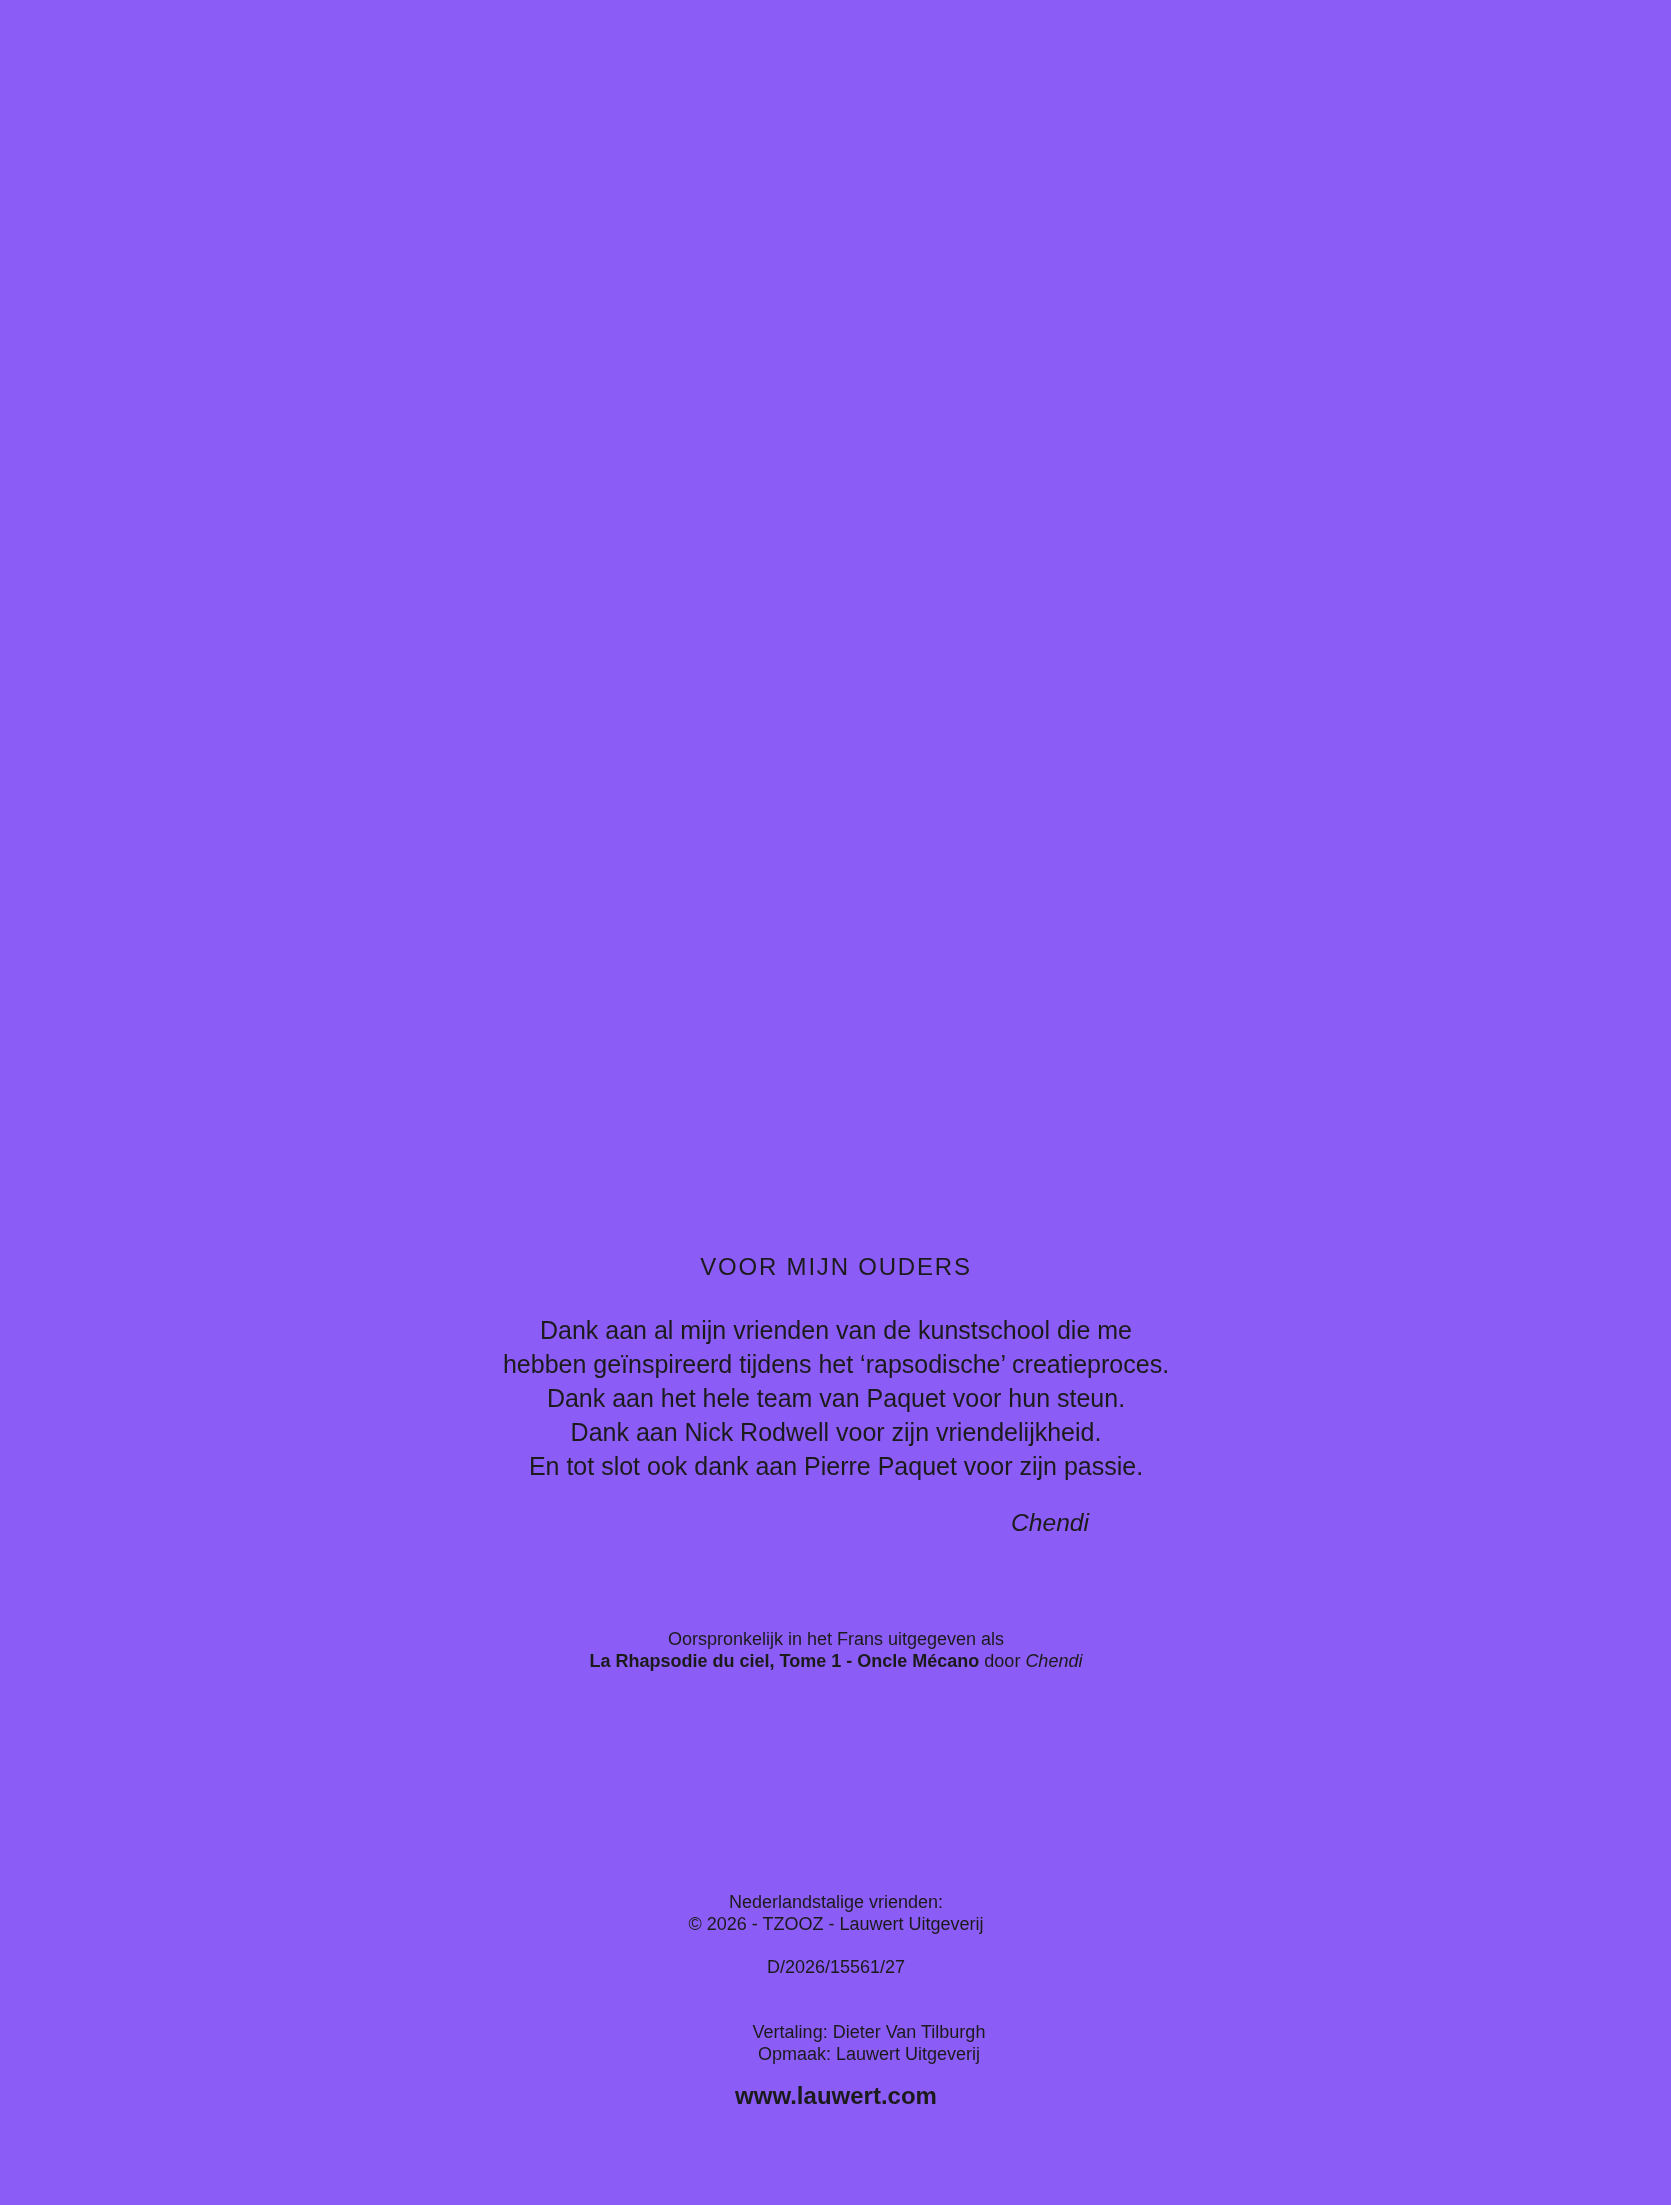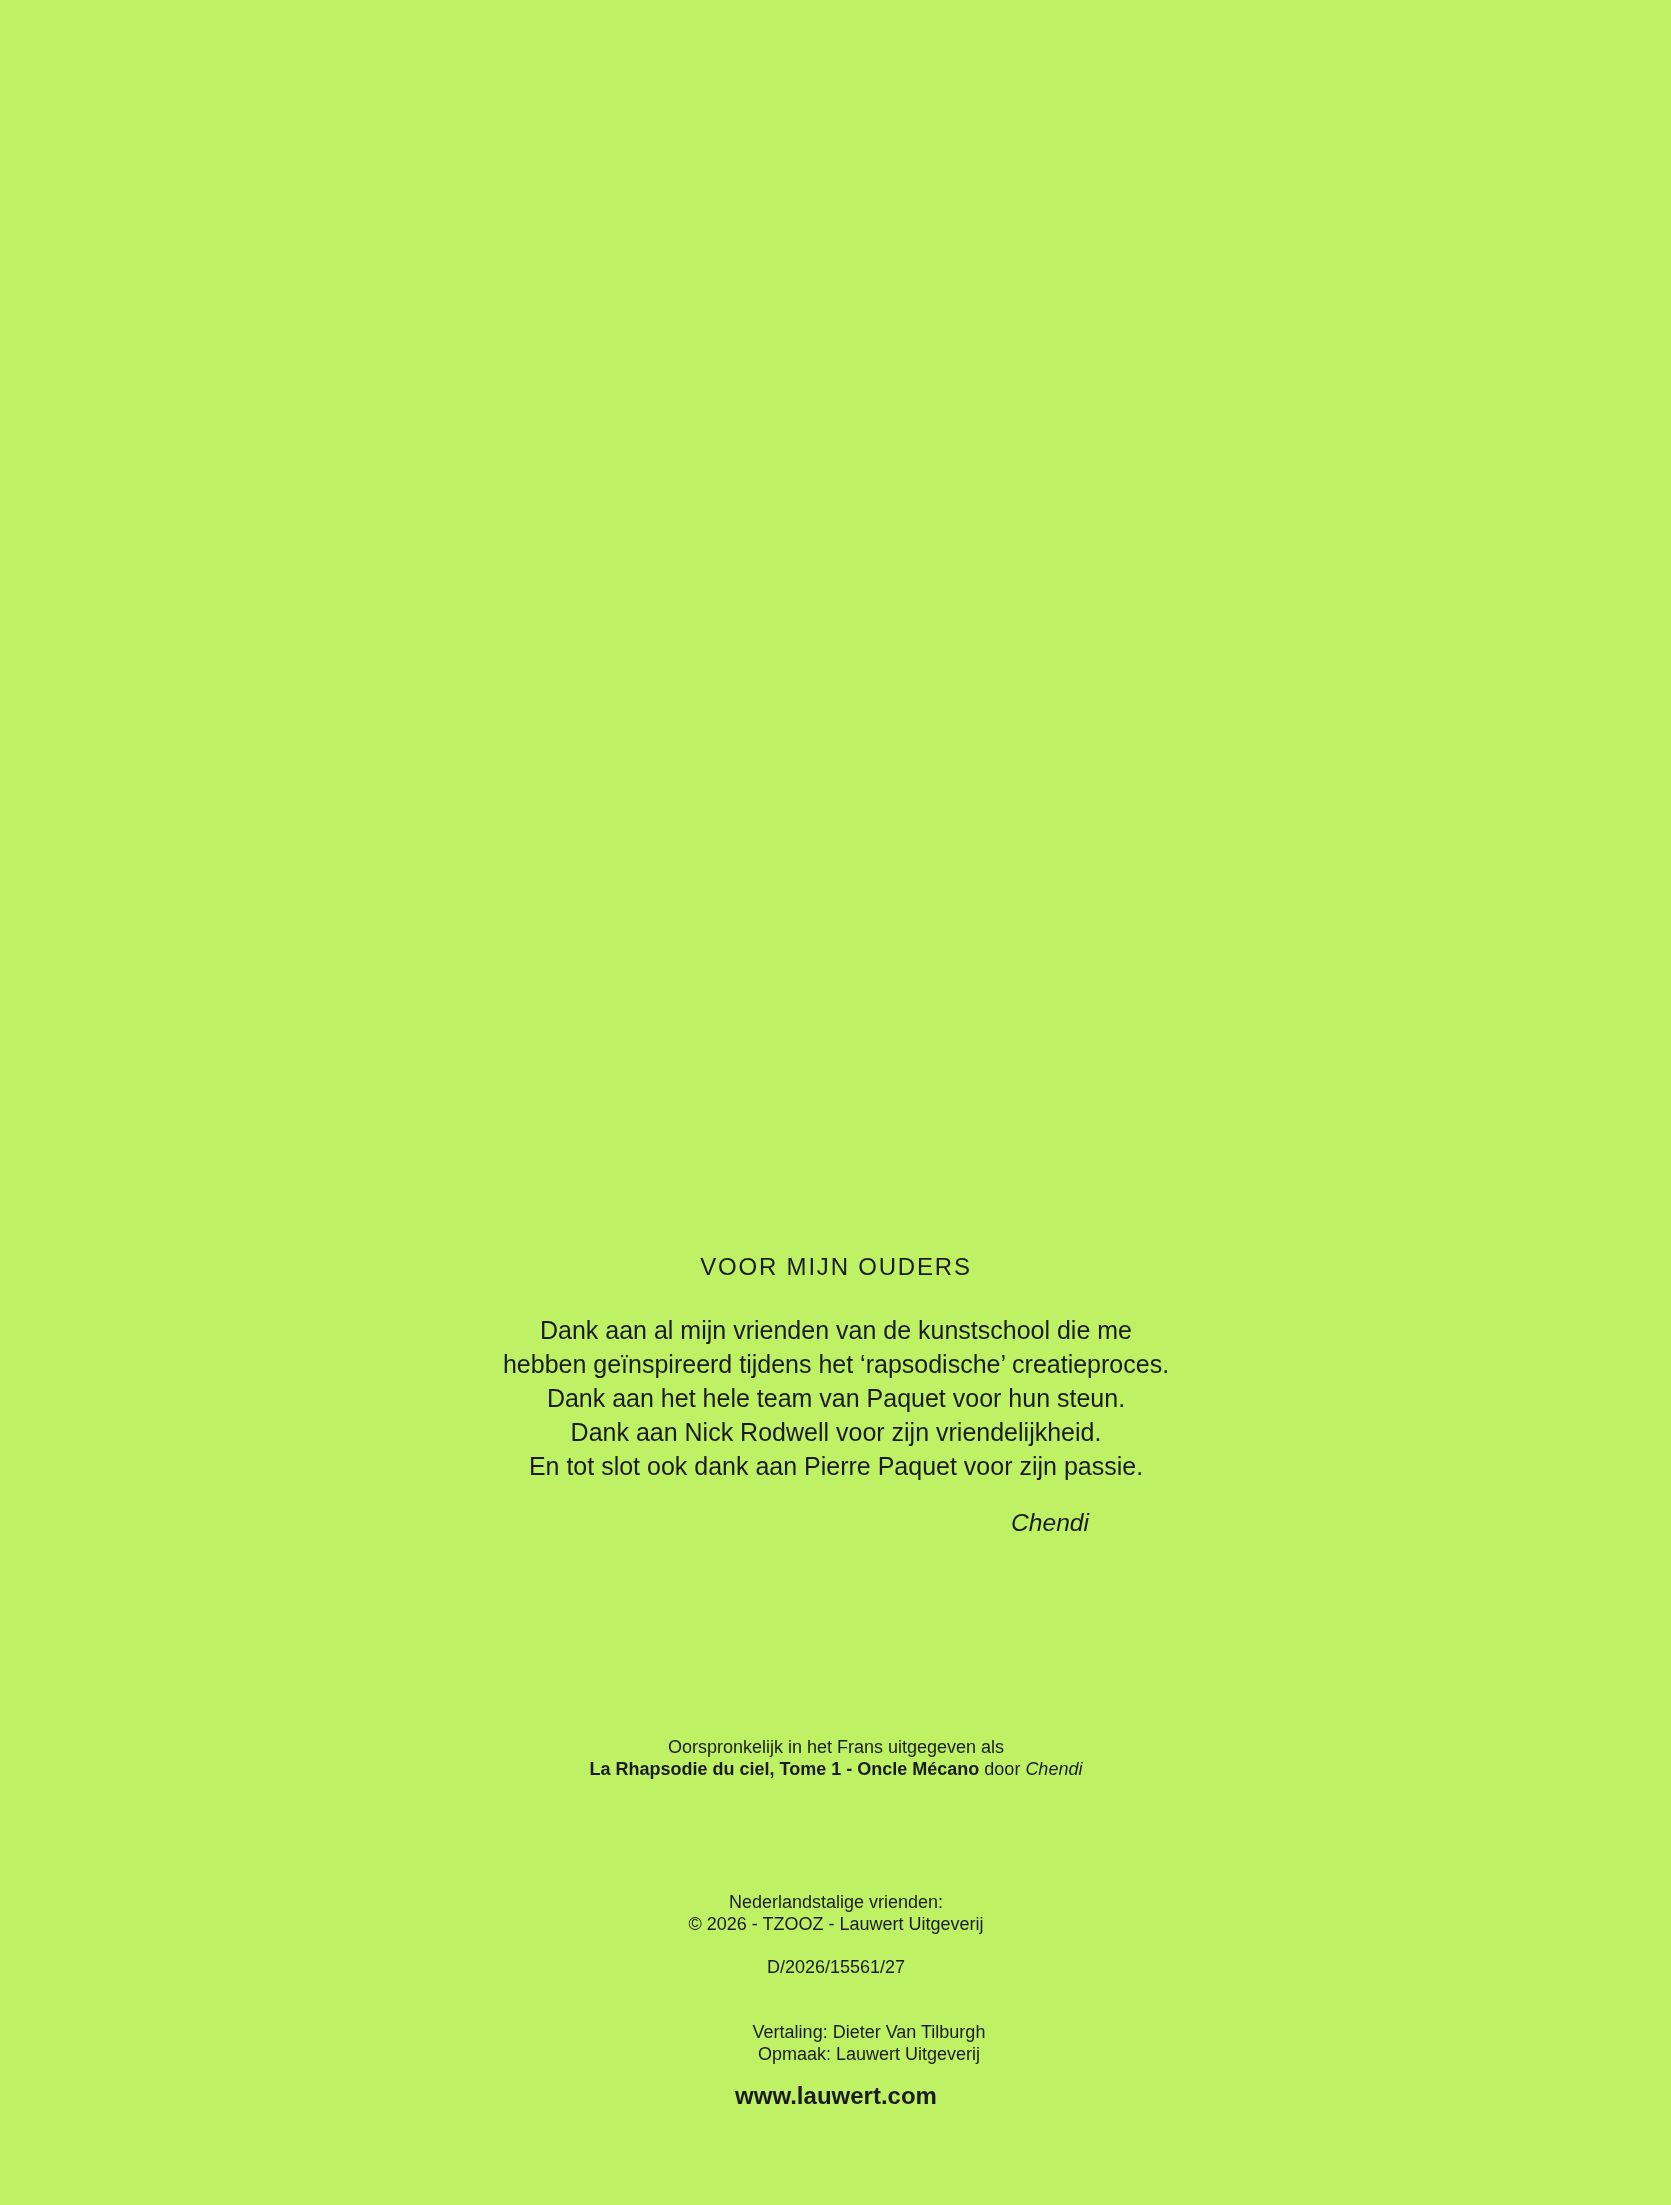--- a/index.html
+++ b/index.html
@@ -4,21 +4,21 @@
 <style>
   html, body {
     margin: 0;
     padding: 0;
     background: #ffffff;
   }
   .page {
     position: relative;
     width: 1672px;
     height: 2205px;
-    background: #bef264;
+    background: #8b5cf6;
     color: #1b1b1b;
     font-family: "Liberation Sans", "DejaVu Sans", sans-serif;
     overflow: hidden;
   }
   .block {
     position: absolute;
     left: 0;
     width: 100%;
     text-align: center;
     box-sizing: border-box;
@@ -41,21 +41,21 @@
     font-size: 24.6px;
     font-style: italic;
     text-align: right;
     padding-right: 583px;
   }
   .colophon {
     font-size: 18px;
     line-height: 22.4px;
   }
   .colophon p { margin: 0; }
-  .col-a { top: 1736px; }
+  .col-a { top: 1628px; }
   .col-b { top: 1781px; }
   .col-c { top: 1891px; }
   .col-d { top: 1956px; }
   .col-e { top: 2021px; margin-left: 33px; }
   .bold { font-weight: 700; }
   .bold-italic { font-weight: 700; }
   .italic { font-style: italic; }
   .website {
     top: 2082px;
     font-size: 24px;

